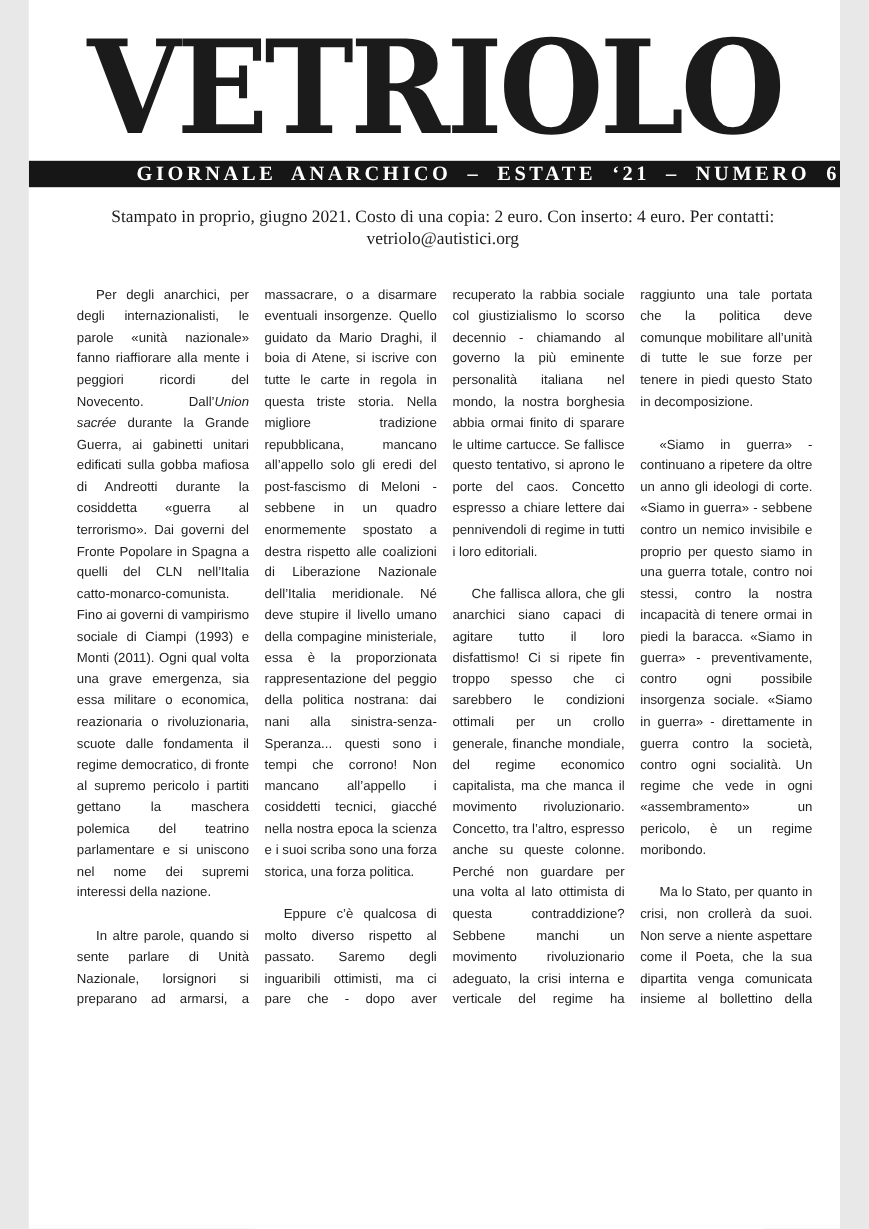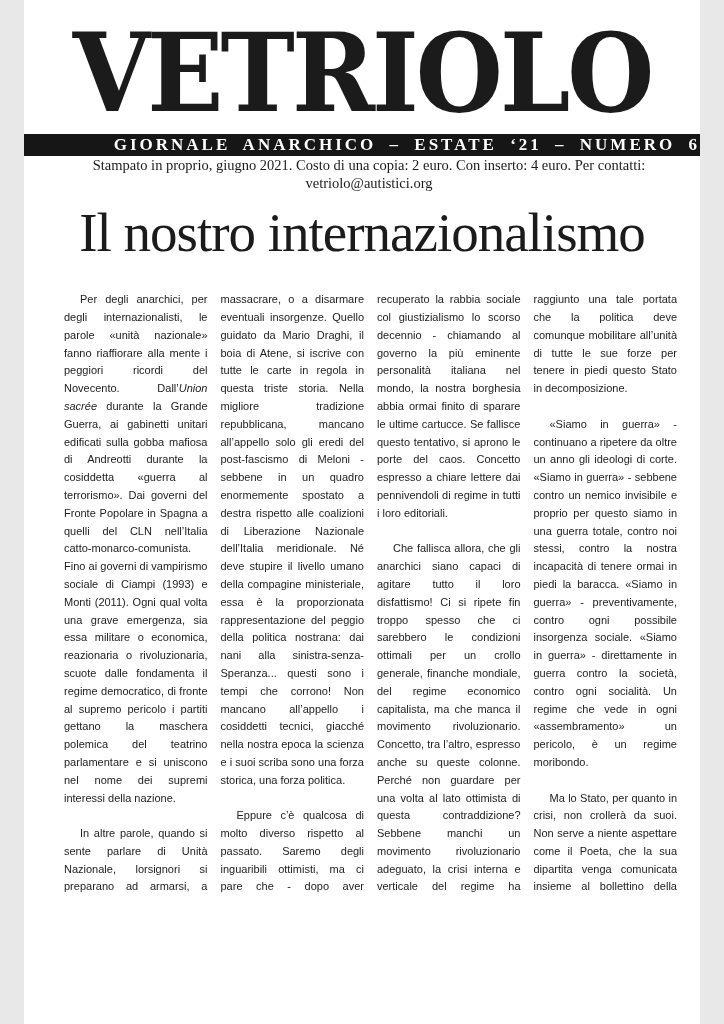--- a/index.html
+++ b/index.html
@@ -32,21 +32,21 @@
     text-align:right;
     font-family:"Liberation Serif", serif;
     font-weight:bold;
     font-size:17px;
     line-height:22px;
     letter-spacing:3px;
     word-spacing:6px;
     white-space:nowrap;
   }
   .imprint {
-    margin-top:0;
+    margin-top:16px;
     text-align:center;
     font-size:14.5px;
     line-height:18px;
     padding-left:14px;
   }
   
   .headline {
     margin-top:12px;
     text-align:center;
     font-family:"Liberation Serif", serif;
@@ -80,21 +80,20 @@
 
 <div class="page">
 
   <div class="masthead-title">VETRIOLO</div>
 
   <div class="banner">GIORNALE ANARCHICO – ESTATE ‘21 – NUMERO 6</div>
 
   <div class="imprint">Stampato in proprio, giugno 2021. Costo di una copia: 2 euro. Con inserto: 4 euro. Per contatti: vetriolo@autistici.org</div>
 
   <div class="headline">
-    <div>Il nostro internazionalismo</div>
   </div>
 
   <div class="article">
       <p><span>Per degli anarchici, per degli internazionalisti, le parole «unità nazionale» fanno riaffiorare alla mente i peggiori ricordi del Novecento. Dall’</span><i>Union sacrée</i><span> durante la Grande Guerra, ai gabinetti unitari edificati sulla gobba mafiosa di Andreotti durante la cosiddetta «guerra al terrorismo». Dai governi del Fronte Popolare in Spagna a quelli del CLN nell’Italia catto-monarco-comunista. Fino ai governi di vampirismo sociale di Ciampi (1993) e Monti (2011). Ogni qual volta una grave emergenza, sia essa militare o economica, reazionaria o rivoluzionaria, scuote dalle fondamenta il regime democratico, di fronte al supremo pericolo i partiti gettano la maschera polemica del teatrino parlamentare e si uniscono nel nome dei supremi interessi della nazione.</span></p>
       <p><span>In altre parole, quando si sente parlare di Unità Nazionale, lorsignori si preparano ad armarsi, a massacrare, o a disarmare eventuali insorgenze. Quello guidato da Mario Draghi, il boia di Atene, si iscrive con tutte le carte in regola in questa triste storia. Nella migliore tradizione repubblicana, mancano all’appello solo gli eredi del post-fascismo di Meloni - sebbene in un quadro enormemente spostato a destra rispetto alle coalizioni di Liberazione Nazionale dell’Italia meridionale. Né deve stupire il livello umano della compagine ministeriale, essa è la proporzionata rappresentazione del peggio della politica nostrana: dai nani alla sinistra-senza-Speranza... questi sono i tempi che corrono! Non mancano all’appello i cosiddetti tecnici, giacché nella nostra epoca la scienza e i suoi scriba sono una forza storica, una forza politica.</span></p>
       <p><span>Eppure c’è qualcosa di molto diverso rispetto al passato. Saremo degli inguaribili ottimisti, ma ci pare che - dopo aver recuperato la rabbia sociale col giustizialismo lo scorso decennio - chiamando al governo la più eminente personalità italiana nel mondo, la nostra borghesia abbia ormai finito di sparare le ultime cartucce. Se fallisce questo tentativo, si aprono le porte del caos. Concetto espresso a chiare lettere dai pennivendoli di regime in tutti i loro editoriali.</span></p>
       <p><span>Che fallisca allora, che gli anarchici siano capaci di agitare tutto il loro disfattismo! Ci si ripete fin troppo spesso che ci sarebbero le condizioni ottimali per un crollo generale, finanche mondiale, del regime economico capitalista, ma che manca il movimento rivoluzionario. Concetto, tra l’altro, espresso anche su queste colonne. Perché non guardare per una volta al lato ottimista di questa contraddizione? Sebbene manchi un movimento rivoluzionario adeguato, la crisi interna e verticale del regime ha raggiunto una tale portata che la politica deve comunque mobilitare all’unità di tutte le sue forze per tenere in piedi questo Stato in decomposizione.</span></p>
       <p><span>«Siamo in guerra» - continuano a ripetere da oltre un anno gli ideologi di corte. «Siamo in guerra» - sebbene contro un nemico invisibile e proprio per questo siamo in una guerra totale, contro noi stessi, contro la nostra incapacità di tenere ormai in piedi la baracca. «Siamo in guerra» - preventivamente, contro ogni possibile insorgenza sociale. «Siamo in guerra» - direttamente in guerra contro la società, contro ogni socialità. Un regime che vede in ogni «assembramento» un pericolo, è un regime moribondo.</span></p>
       <p><span>Ma lo Stato, per quanto in crisi, non crollerà da suoi. Non serve a niente aspettare come il Poeta, che la sua dipartita venga comunicata insieme al bollettino della Protezione Civile alle </span><i>guerra della tarde</i><span>. «Il resto era morte e solo morte, alle cinque della sera».</span></p>
     </div>

